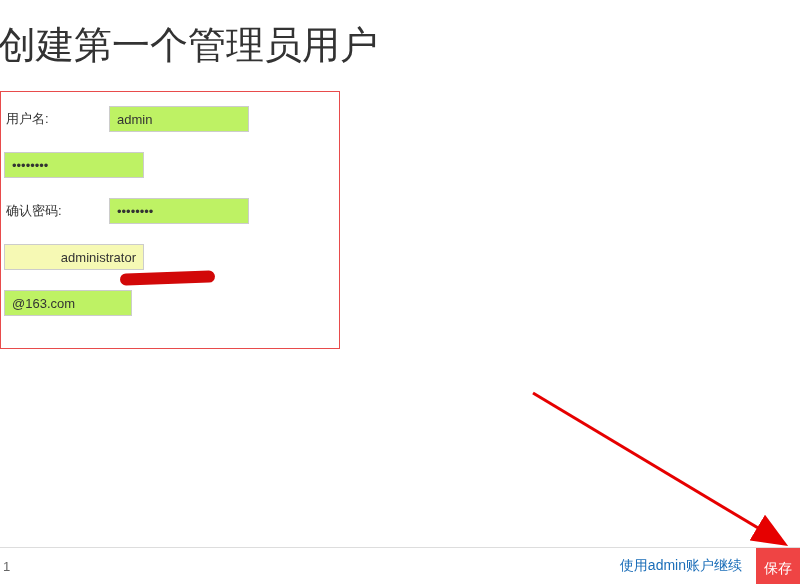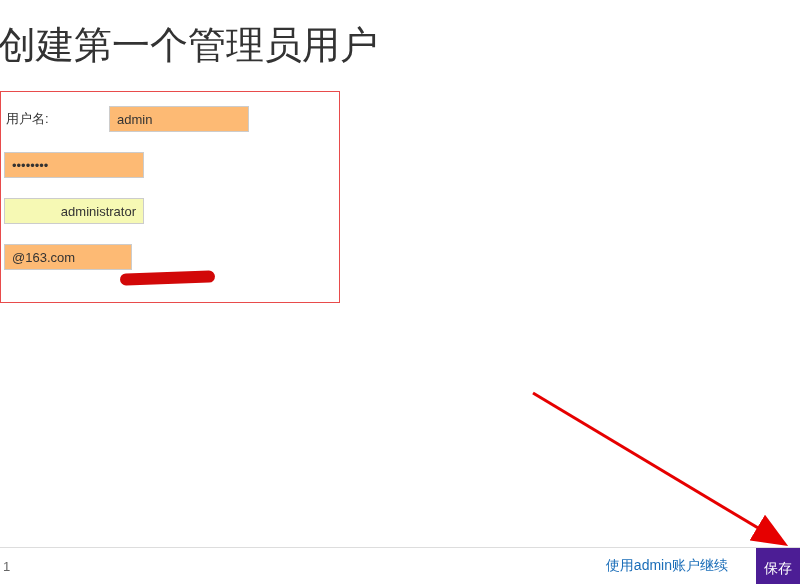--- a/index.html
+++ b/index.html
@@ -40,21 +40,21 @@
       text-align: left;
       padding-left: 2px;
     }
     .form-input {
       width: 140px;
       height: 26px;
       border: 1px solid #ccc;
       padding: 3px 7px;
       font-size: 13px;
       outline: none;
-      background: #fdba74;
+      background: #bef264;
       color: #333;
     }
     .form-input.highlighted {
       background: #f6f9b4;
       width: 140px;
       text-align: right;
     }
     .form-input.email {
       width: 128px;
     }
@@ -87,31 +87,31 @@
       justify-content: space-between;
       padding: 0 0 0 3px;
     }
     .page-number {
       font-size: 13px;
       color: #666;
     }
     .bottom-actions {
       display: flex;
       align-items: center;
-      gap: 14px;
+      gap: 0;
     }
     .link-button {
       color: #1a6db8;
       font-size: 14px;
       cursor: pointer;
       padding: 8px 14px;
       text-decoration: none;
     }
     .primary-button {
-      background: #4c1d95;
+      background: #ef4444;
       color: #fff;
       font-size: 14px;
       border: none;
       padding: 12px 8px 8px 8px;
       cursor: pointer;
       height: 36px;
       text-align: center;
     }
     .arrow-svg {
       position: absolute;
@@ -125,20 +125,24 @@
 <body>
 
 <h1 class="page-title">创建第一个管理员用户</h1>
 
 <div class="form-box">
   <div class="form-row">
     <label class="form-label">用户名:</label>
     <input type="text" class="form-input" value="admin" style="">
   </div>
   <div class="form-row">
+    <input type="password" class="form-input" value="••••••••" style="">
+  </div>
+  <div class="form-row">
+    <label class="form-label">确认密码:</label>
     <input type="password" class="form-input" value="••••••••" style="">
   </div>
   <div class="form-row">
     <input type="text" class="form-input highlighted" value="administrator" style="">
   </div>
   <div class="form-row">
     <input type="text" class="form-input email" value="@163.com" style="">
   </div>
 </div>
 

